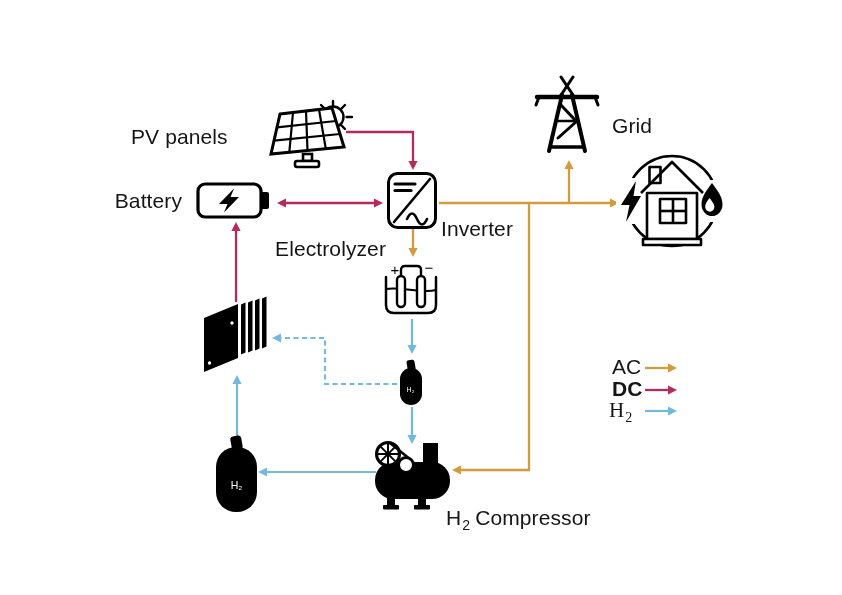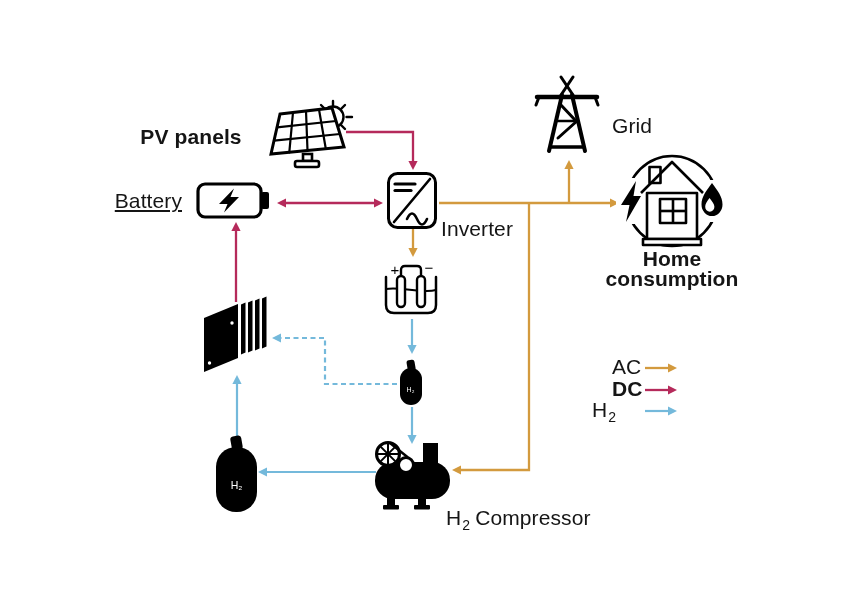--- a/index.html
+++ b/index.html
@@ -1,21 +1,21 @@
 <!DOCTYPE html>
 <html><head>
 <meta charset="utf-8">
 <style>
   html,body{margin:0;padding:0;background:#ffffff;}
   .stage{position:relative;width:842px;height:595px;background:#ffffff;overflow:hidden;
          font-family:"Liberation Sans", sans-serif;color:#151515;}
   .stage svg.layer{position:absolute;left:0;top:0;}
   .label{position:absolute;font-size:21px;line-height:22px;white-space:nowrap;letter-spacing:0.1px;}
-  .center{text-align:center;font-weight:bold;}
-  .right{text-align:right;text-decoration:underline;}
+  .center{text-align:left;}
+  .right{text-align:right;}
   .sub{font-size:14px;position:relative;top:4.5px;margin-left:1px;}
   .post{margin-left:5px;}
   .homelbl div{line-height:20px;}
 </style>
 </head>
 <body>
 
 <div class="stage">
 
   <svg class="layer" width="842" height="595" viewBox="0 0 842 595">
@@ -191,38 +191,37 @@
   </div>
 
   <div class="label" style="left:441px;top:176px;margin-top:42px;">
     <span>Inverter</span>
   </div>
 
   <div class="label" style="left:612px;top:115px;">
     <span>Grid</span>
   </div>
 
-  <div class="label center homelbl" style="left:591px;top:249px;width:162px;">
-    <div>Home</div>
-    <div>consumption</div>
-  </div>
-
+
+  <div class="label right" style="left:266px;top:238px;width:120px;">
+    <span>Electrolyzer</span>
+  </div>
 
 
 
 
   <div class="label" style="left:446px;top:486px;margin-top:21px;">
     <span>H</span><span class="sub">2</span><span class="post">Compressor</span>
   </div>
 
   <div>
     <div class="label" style="left:612px;top:356px;">
       <span>AC</span>
     </div>
     <div class="label" style="left:612px;top:378px;font-weight:bold;">
       <span>DC</span>
     </div>
-    <div class="label" style="left:592px;top:399px;">
+    <div class="label" style="left:609px;top:399px;font-family:Liberation Serif, serif;">
       <span>H</span><span class="sub">2</span>
     </div>
   </div>
 
 </div>
 
 </body></html>

